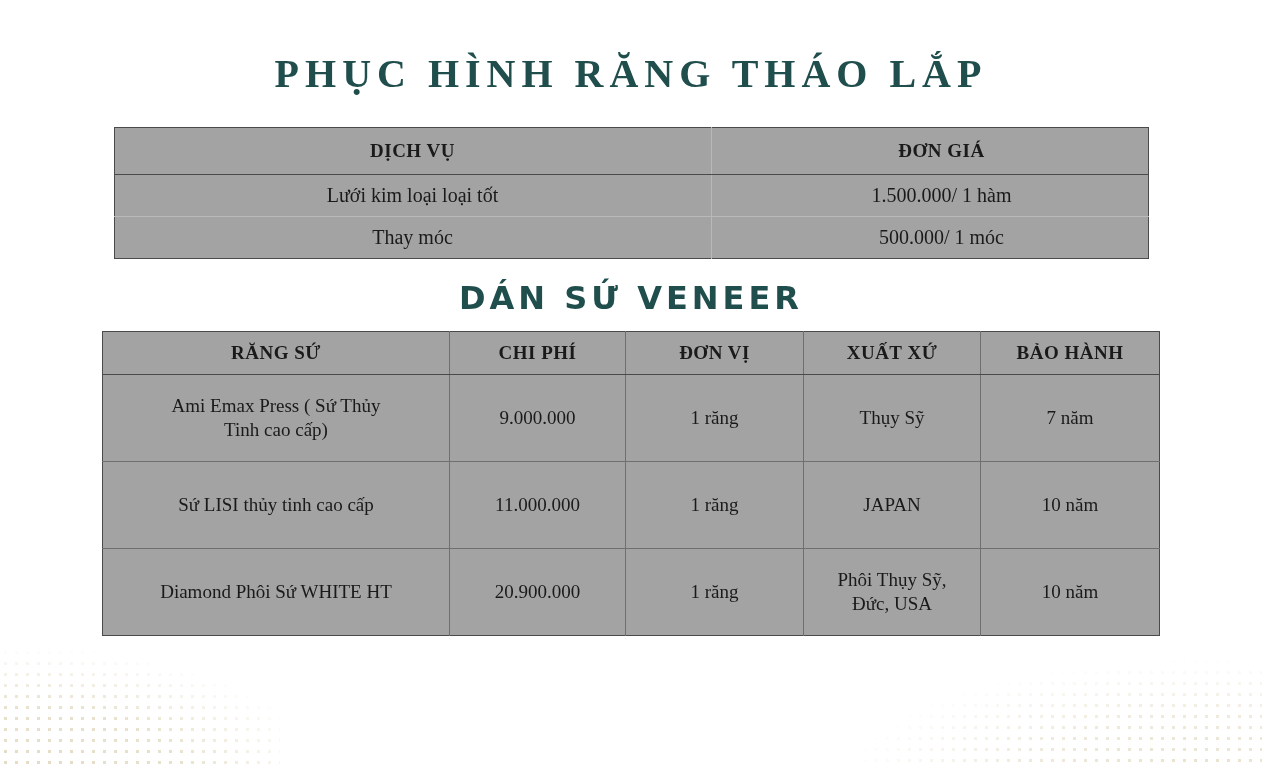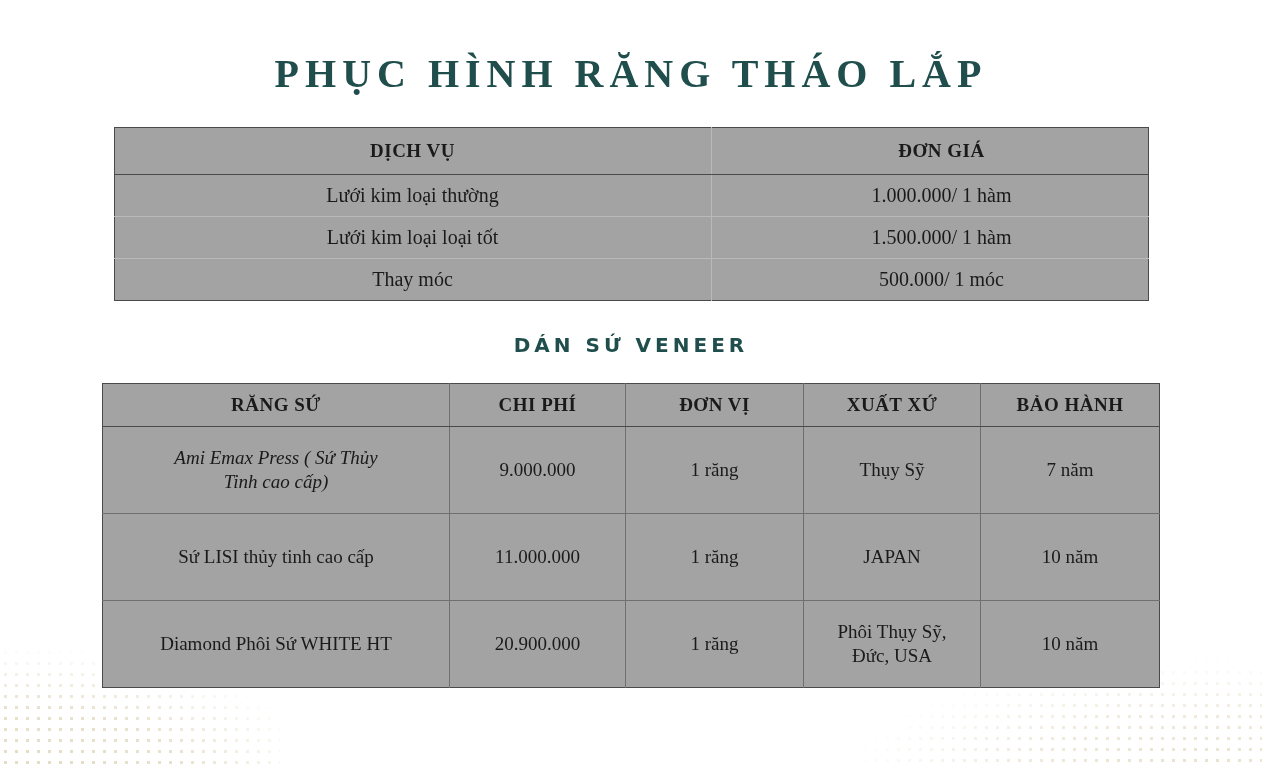--- a/index.html
+++ b/index.html
@@ -59,25 +59,25 @@
     color: #1f4e4c;
     text-align: center;
     margin: 0;
     padding-top: 50px;
     text-transform: uppercase;
   }
 
   .section-title {
     font-family: "DejaVu Sans", sans-serif;
     font-weight: bold;
-    font-size: 20px;
+    font-size: 32px;
     letter-spacing: 4px;
     color: #1f4e4c;
     text-align: center;
-    margin: 12px;
+    margin: 0;
     padding-top: 20px;
     padding-bottom: 14px;
     text-transform: uppercase;
   }
 
   table {
     border-collapse: collapse;
     table-layout: fixed;
     background: #a3a3a3;
   }
@@ -148,24 +148,20 @@
 
   <h1 class="main-title">PHỤC HÌNH RĂNG THÁO LẮP</h1>
 
   <table class="tbl-1">
     <tbody>
       <tr>
         <td class="col-a">DỊCH VỤ</td>
         <td class="col-b">ĐƠN GIÁ</td>
       </tr>
       <tr>
-        <td class="col-a">Lưới kim loại thường</td>
-        <td class="col-b">1.000.000/ 1 hàm</td>
-      </tr>
-      <tr>
         <td class="col-a">Lưới kim loại loại tốt</td>
         <td class="col-b">1.500.000/ 1 hàm</td>
       </tr>
       <tr>
         <td class="col-a">Thay móc</td>
         <td class="col-b">500.000/ 1 móc</td>
       </tr>
     </tbody>
   </table>
 
@@ -176,21 +172,21 @@
       <tr>
         <td class="c0">RĂNG SỨ</td>
         <td class="c1">CHI PHÍ</td>
         <td class="c2">ĐƠN VỊ</td>
         <td class="c3">XUẤT XỨ</td>
         <td class="c4">BẢO HÀNH</td>
       </tr>
     </thead>
     <tbody>
       <tr>
-        <td class="c0" style="white-space:pre-line;font-style:italic;">Ami Emax Press ( Sứ Thủy
+        <td class="c0" style="white-space:pre-line;">Ami Emax Press ( Sứ Thủy
 Tinh cao cấp)</td>
         <td class="c1">9.000.000</td>
         <td class="c2">1 răng</td>
         <td class="c3" style="white-space:pre-line;">Thụy Sỹ</td>
         <td class="c4">7 năm</td>
       </tr>
       <tr>
         <td class="c0" style="white-space:pre-line;">Sứ LISI thủy tinh cao cấp</td>
         <td class="c1">11.000.000</td>
         <td class="c2">1 răng</td>

